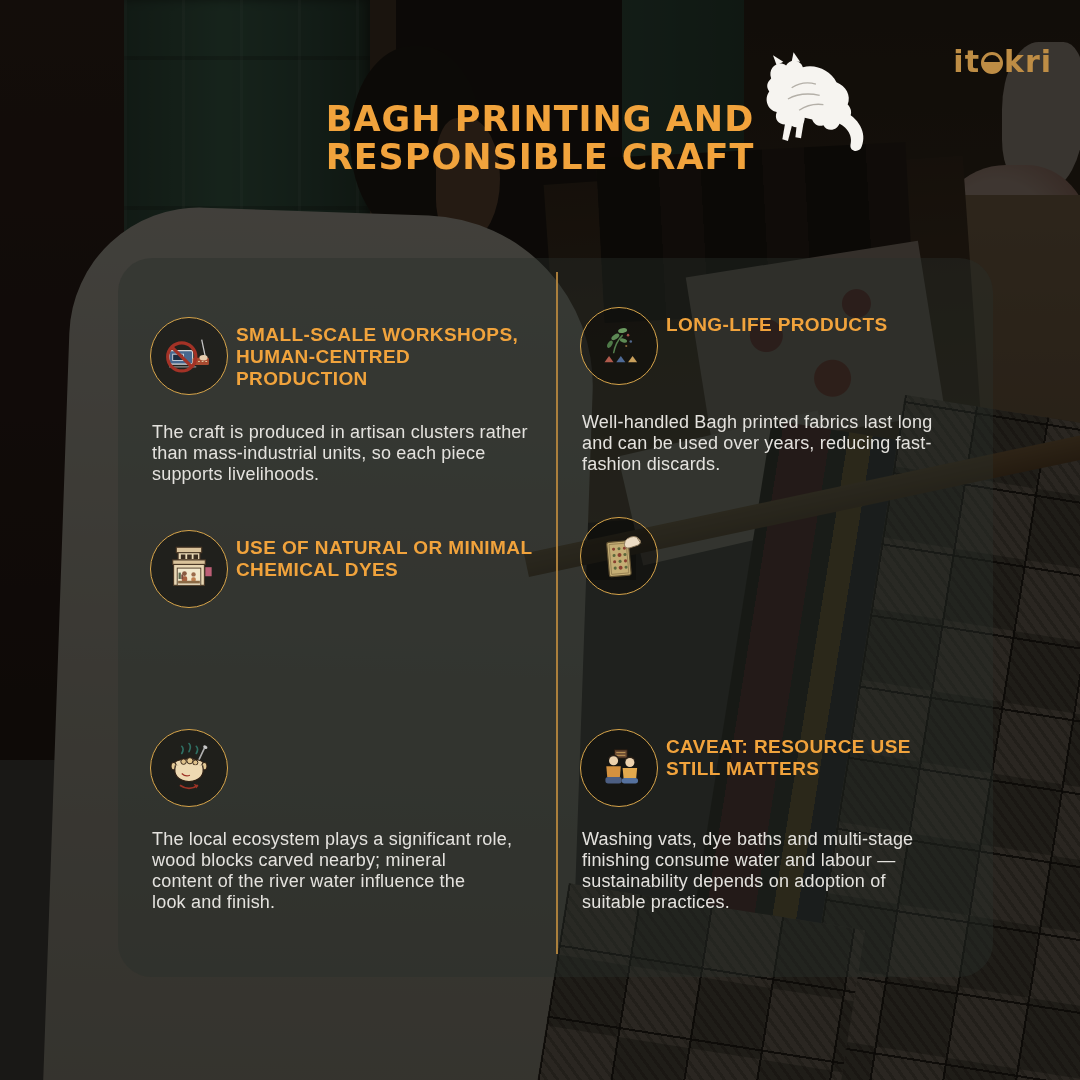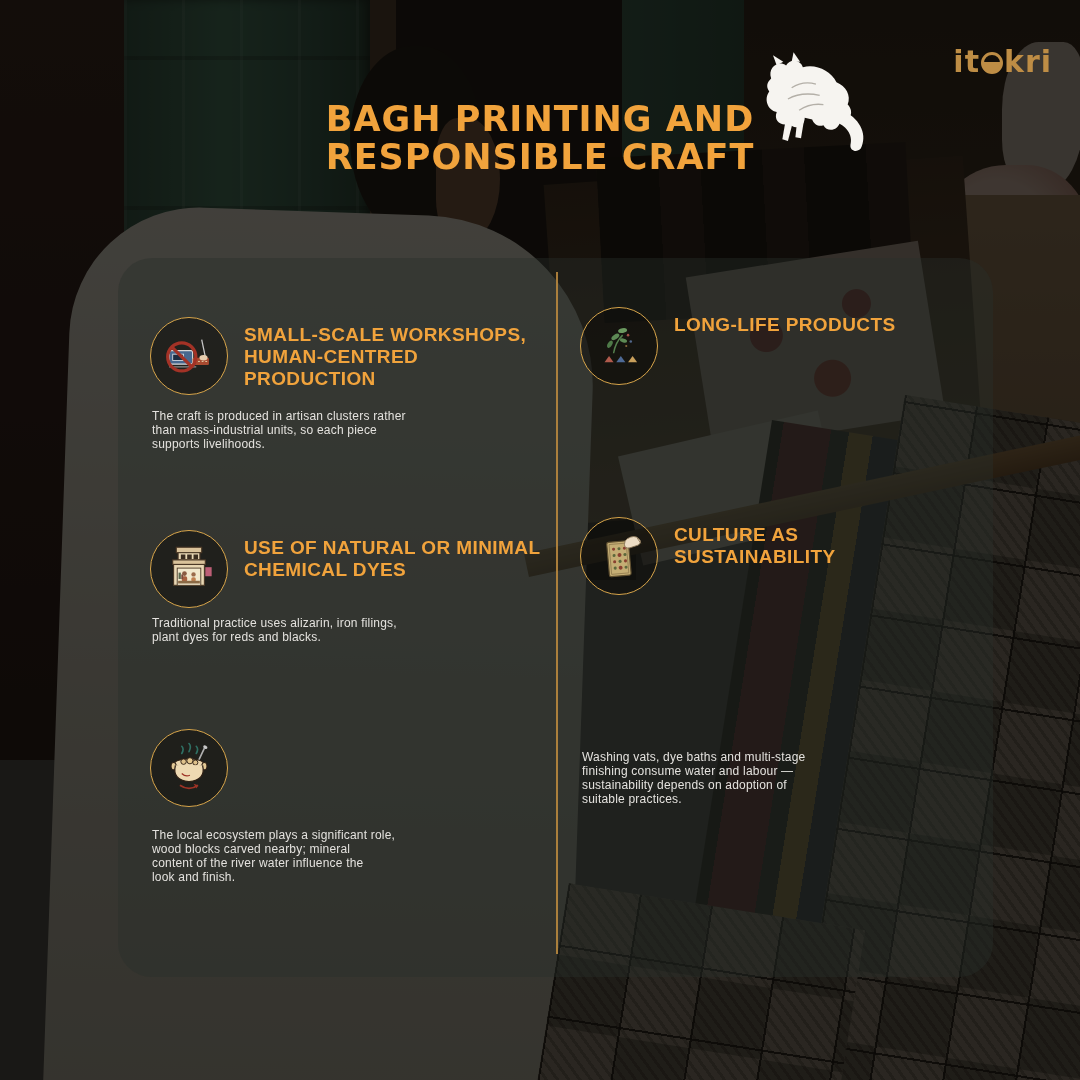--- a/index.html
+++ b/index.html
@@ -69,27 +69,27 @@
     letter-spacing:1px;color:var(--accent);white-space:pre-line}
   .logo{position:absolute;top:44px;right:28px;z-index:5;color:var(--logo);
     font-family:"DejaVu Sans",sans-serif;font-weight:700;font-size:30px;letter-spacing:1px}
   .logo-o{display:inline-block;width:22px;height:22px;border:3px solid var(--logo);border-radius:50%;
     vertical-align:-2px;margin:0 1px;
     background:linear-gradient(to bottom,transparent 0 46%,var(--logo) 46% 100%)}
   .tiger{position:absolute;left:745px;top:50px;z-index:5}
 
   
   .feature{position:absolute;z-index:4}
-  .f-row{display:flex;align-items:flex-start;gap:16px}
+  .f-row{display:flex;align-items:flex-start;gap:8px}
   .icon-ring{flex:none;width:78px;height:78px;border:1.5px solid var(--icon_ring);border-radius:50%;
     display:flex;align-items:center;justify-content:center;background:rgba(8,6,4,.45)}
   .f-heading{margin-top:7px;font-family:"Liberation Sans",sans-serif;font-weight:700;font-size:19px;
     line-height:1.16;letter-spacing:.4px;color:var(--accent);white-space:pre-line}
-  .f-body{font-size:12px;line-height:1.16;letter-spacing:.2px;color:var(--body_text);
-    white-space:pre-line;margin:15px 0 0 2px}
+  .f-body{font-size:18px;line-height:1.16;letter-spacing:.2px;color:var(--body_text);
+    white-space:pre-line;margin:27px 0 0 2px}
   .row2 .f-body{margin-top:9px}
   .row3 .f-body{margin-top:22px}
   .pos-l1{left:150px;top:317px;width:420px}
   .pos-r1{left:580px;top:307px;width:412px}
   .pos-l2{left:150px;top:530px;width:420px}
   .pos-r2{left:580px;top:517px;width:412px}
   .pos-l3{left:150px;top:729px;width:420px}
   .pos-r3{left:580px;top:729px;width:412px}
 </style>
 </head>
@@ -177,20 +177,23 @@
           <circle cx="42" cy="20" r="1.4" fill="#a05046"></circle>
             <circle cx="45" cy="27" r="1.4" fill="#52688c"></circle>
           <circle cx="40" cy="32" r="1.2" fill="#8a6a3a"></circle>
           <path d="M16 50 L21 43 L26 50 Z" fill="#b05a4c"></path>
           <path d="M29 50 L34 43 L39 50 Z" fill="#4e6a96"></path>
           <path d="M42 50 L47 43 L52 50 Z" fill="#c9a05c"></path>
         </svg>
       </div>
       <h2 class="f-heading">LONG-LIFE PRODUCTS</h2>
     </div>
+    <p class="f-body">Well-handled Bagh printed fabrics last long
+and can be used over years, reducing fast-
+fashion discards.</p>
   </section>
 
   <section class="feature pos-l2 row2">
     <div class="f-row">
       <div class="icon-ring">
         <svg width="58" height="58" viewBox="0 0 64 64">
           <rect x="18" y="8" width="28" height="6" fill="#d9c29a" stroke="#4a3826" stroke-width="1.2"></rect>
           <rect x="20" y="14" width="24" height="8" fill="#e8d7b4" stroke="#4a3826" stroke-width="1.2"></rect>
           <rect x="23" y="16" width="5" height="5" fill="#3a2d20"></rect>
             <rect x="30" y="16" width="5" height="5" fill="#3a2d20"></rect>
@@ -204,22 +207,20 @@
             <rect x="34.5" y="41" width="5" height="5" rx="2" fill="#c08050"></rect>
           <rect x="20" y="45" width="24" height="3" fill="#8a6a46"></rect>
           <rect x="20.5" y="36" width="2.5" height="7" fill="#5a6a50"></rect>
             <rect x="23.5" y="38" width="2" height="5" fill="#7a4a3a"></rect>
           <rect x="50" y="30" width="7" height="10" fill="#bd5e76"></rect>
         </svg>
       </div>
       <h2 class="f-heading">USE OF NATURAL OR MINIMAL
 CHEMICAL DYES</h2>
     </div>
-    <p class="f-body">Traditional practice uses alizarin, iron filings,
-plant dyes for reds and blacks.</p>
   </section>
 
   <section class="feature pos-r2 row2">
     <div class="f-row">
       <div class="icon-ring">
         <svg width="58" height="58" viewBox="0 0 64 64">
           <g transform="rotate(-5 32 36)">
             <rect x="20" y="16" width="24" height="38" rx="2" fill="#c4ad74" stroke="#5f4f30" stroke-width="1.3"></rect>
             <rect x="22.5" y="18.5" width="19" height="33" fill="none" stroke="#8a744a" stroke-width=".8"></rect>
             <circle cx="27" cy="24" r="1.7" fill="#8a4030"></circle>
@@ -232,22 +233,20 @@
               <circle cx="33" cy="38" r="1.7" fill="#5c683c"></circle>
               <circle cx="39" cy="38" r="1.7" fill="#8a4030"></circle>
             <circle cx="27" cy="45" r="1.7" fill="#5c683c"></circle>
               <circle cx="33" cy="45" r="2.2" fill="#8a4030"></circle>
               <circle cx="39" cy="45" r="1.7" fill="#5c683c"></circle>
           </g>
           <path d="M41 13 q8 -5 13 0 q4 4 -1 7 l-9 3 q-6 1 -6 -4 q0 -4 3 -6" fill="#ecdcc4" stroke="#8a7658" stroke-width="1"></path>
           <line x1="52" y1="12" x2="56" y2="18" stroke="#8a7658" stroke-width="1"></line>
         </svg>
       </div>
-      <h2 class="f-heading">CULTURE AS
-SUSTAINABILITY</h2>
     </div>
   </section>
 
   <section class="feature pos-l3 row3">
     <div class="f-row">
       <div class="icon-ring">
         <svg width="58" height="58" viewBox="0 0 64 64">
           <path d="M24 8 q3 3 0 8" stroke="#2f6f63" stroke-width="1.8" fill="none" stroke-linecap="round"></path>
           <path d="M32 5 q3 3 0 9" stroke="#2f6f63" stroke-width="1.8" fill="none" stroke-linecap="round"></path>
           <path d="M40 8 q3 3 0 8" stroke="#2f6f63" stroke-width="1.8" fill="none" stroke-linecap="round"></path>
@@ -266,19 +265,38 @@
         </svg>
       </div>
     </div>
     <p class="f-body">The local ecosystem plays a significant role,
 wood blocks carved nearby; mineral
 content of the river water influence the
 look and finish.</p>
   </section>
 
   <section class="feature pos-r3 row3">
+    <div class="f-row">
+      <div class="icon-ring">
+        <svg width="58" height="58" viewBox="0 0 64 64">
+          <rect x="27" y="12" width="14" height="9" fill="#6a4a32" stroke="#2a1c12" stroke-width="1"></rect>
+          <line x1="29" y1="15" x2="39" y2="15" stroke="#caa05a" stroke-width="1"></line>
+          <line x1="29" y1="18" x2="39" y2="18" stroke="#caa05a" stroke-width="1"></line>
+          <path d="M20 22 a6.2 6.2 0 0 1 12 0 z" fill="#2a2018"></path>
+          <circle cx="26" cy="24" r="5" fill="#ecd2ae"></circle>
+          <path d="M18 30 h16 l-1 12 q-7 3.5 -14 0 z" fill="#d3913f"></path>
+          <rect x="17" y="42" width="18" height="7" rx="3" fill="#4c5e82"></rect>
+          <path d="M38 24 a6.2 6.2 0 0 1 12 0 z" fill="#2a2018"></path>
+          <circle cx="44" cy="26" r="5" fill="#ecd2ae"></circle>
+          <path d="M36 32 h16 l-1 11 q-7 3.5 -14 0 z" fill="#e2a94e"></path>
+          <rect x="35" y="43" width="18" height="6" rx="3" fill="#55719e"></rect>
+        </svg>
+      </div>
+      <h2 class="f-heading">CAVEAT: RESOURCE USE
+STILL MATTERS</h2>
+    </div>
     <p class="f-body">Washing vats, dye baths and multi-stage
 finishing consume water and labour —
 sustainability depends on adoption of
 suitable practices.</p>
   </section>
 
 </div>
 
 </body></html>

